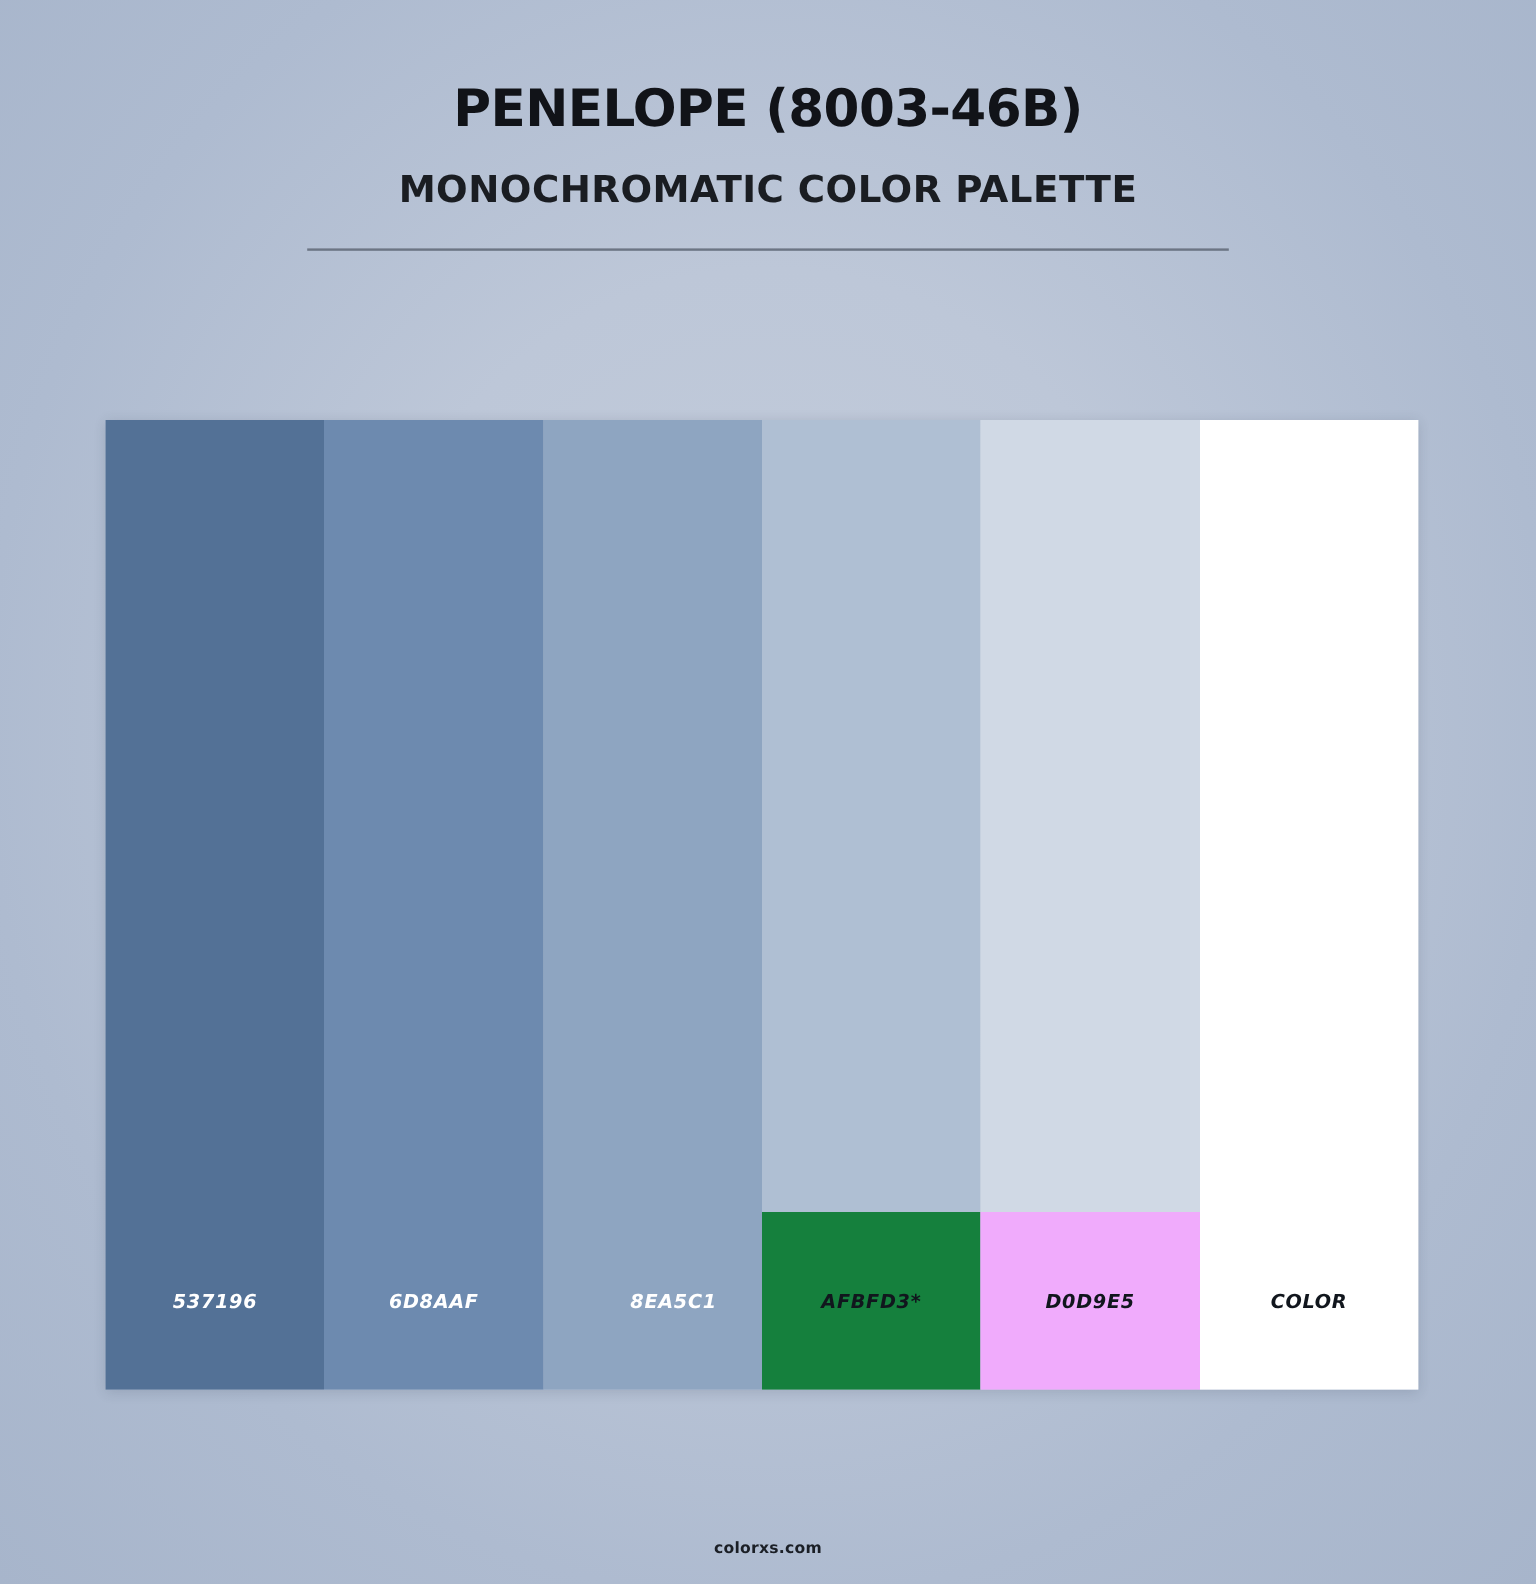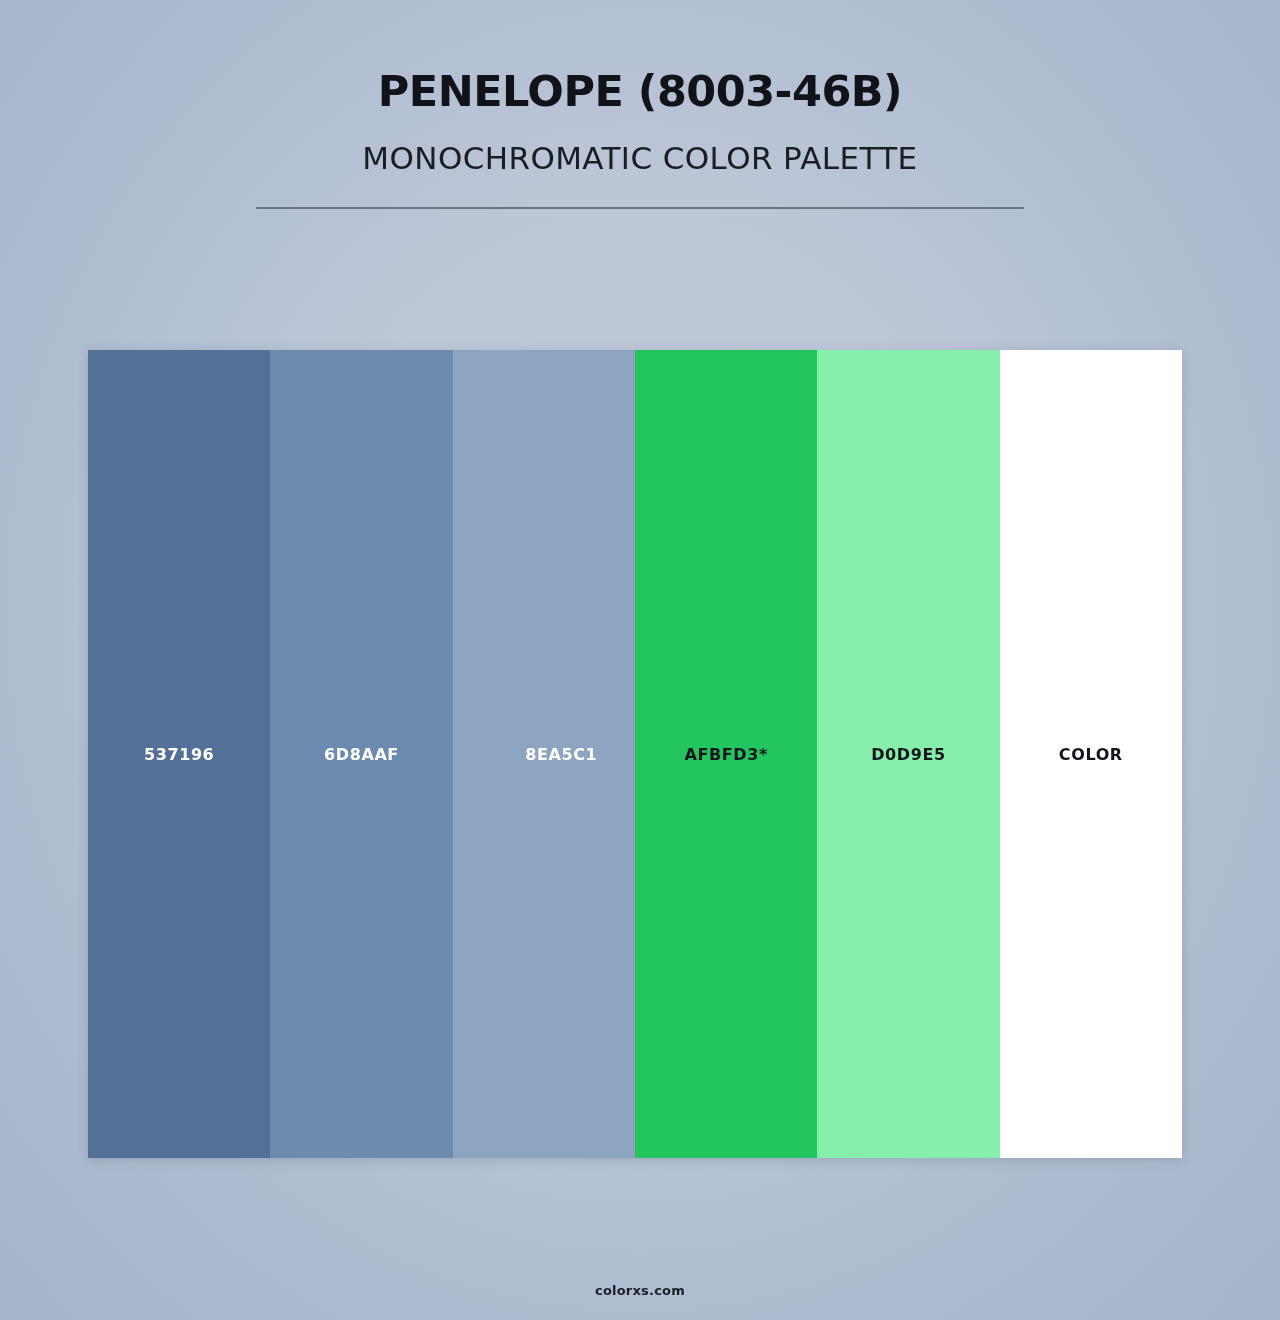--- a/index.html
+++ b/index.html
@@ -31,21 +31,21 @@
     font-size: 43px;
     font-weight: bold;
     letter-spacing: -0.5px;
     color: #111318;
     margin: 0;
     line-height: 1.2;
   }
 
   .subtitle {
     font-size: 31px;
-    font-weight: normal;
+    font-weight: bold;
     letter-spacing: 0.4px;
     color: #1a1d22;
     margin: 22px 0 0 0;
     line-height: 1.2;
   }
 
   .rule {
     width: 768px;
     height: 0;
     margin: 30px auto 0 auto;
@@ -59,22 +59,23 @@
     top: 350px;
     width: 1094px;
     height: 808px;
     display: flex;
     box-shadow: 0 2px 10px rgba(40, 52, 70, 0.16);
   }
 
   .swatch {
     flex: 1 1 0;
     display: flex;
-    flex-direction: row;
+    flex-direction: column;
     position: relative;
+    font-style: italic;
   }
 
   .swatch .block {
     height: 660px;
   }
 
   .swatch .label {
     flex: 1 1 auto;
     display: flex;
     align-items: center;
@@ -115,25 +116,25 @@
       <div class="swatch">
         <div class="block" style="background: rgb(109, 138, 175);"></div>
         <div class="label" style="background: rgb(109, 138, 175); color: rgb(255, 255, 255);">6D8AAF</div>
       </div>
       <div class="swatch">
         <div class="block" style="background: rgb(142, 165, 193);"></div>
         <div class="label" style="background: rgb(142, 165, 193); color: rgb(255, 255, 255); padding-left: 35px;">8EA5C1</div>
       </div>
       <div class="swatch">
         <div class="block" style="background: rgb(175, 191, 211);"></div>
-        <div class="label" style="background: #22c55e; color: rgb(17, 22, 29);">AFBFD3*</div>
+        <div class="label" style="background: #15803d; color: rgb(17, 22, 29);">AFBFD3*</div>
       </div>
       <div class="swatch">
         <div class="block" style="background: rgb(208, 217, 229);"></div>
-        <div class="label" style="background: #86efac; color: rgb(17, 22, 29);">D0D9E5</div>
+        <div class="label" style="background: #f0abfc; color: rgb(17, 22, 29);">D0D9E5</div>
       </div>
       <div class="swatch">
         <div class="block" style="background: rgb(255, 255, 255);"></div>
         <div class="label" style="background: rgb(255, 255, 255); color: rgb(17, 22, 29);">COLOR</div>
       </div>
     </div>
 
   <div class="footer">colorxs.com</div>
 
 </div>

